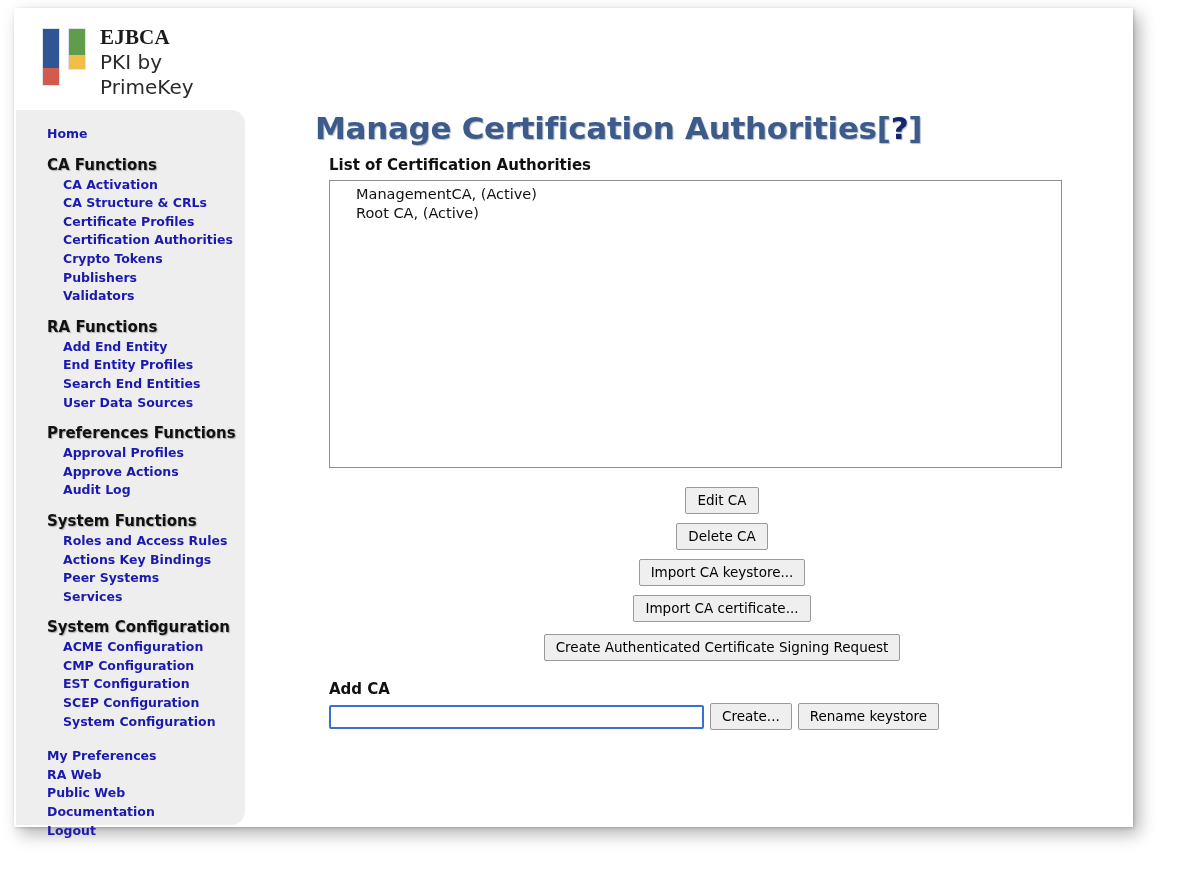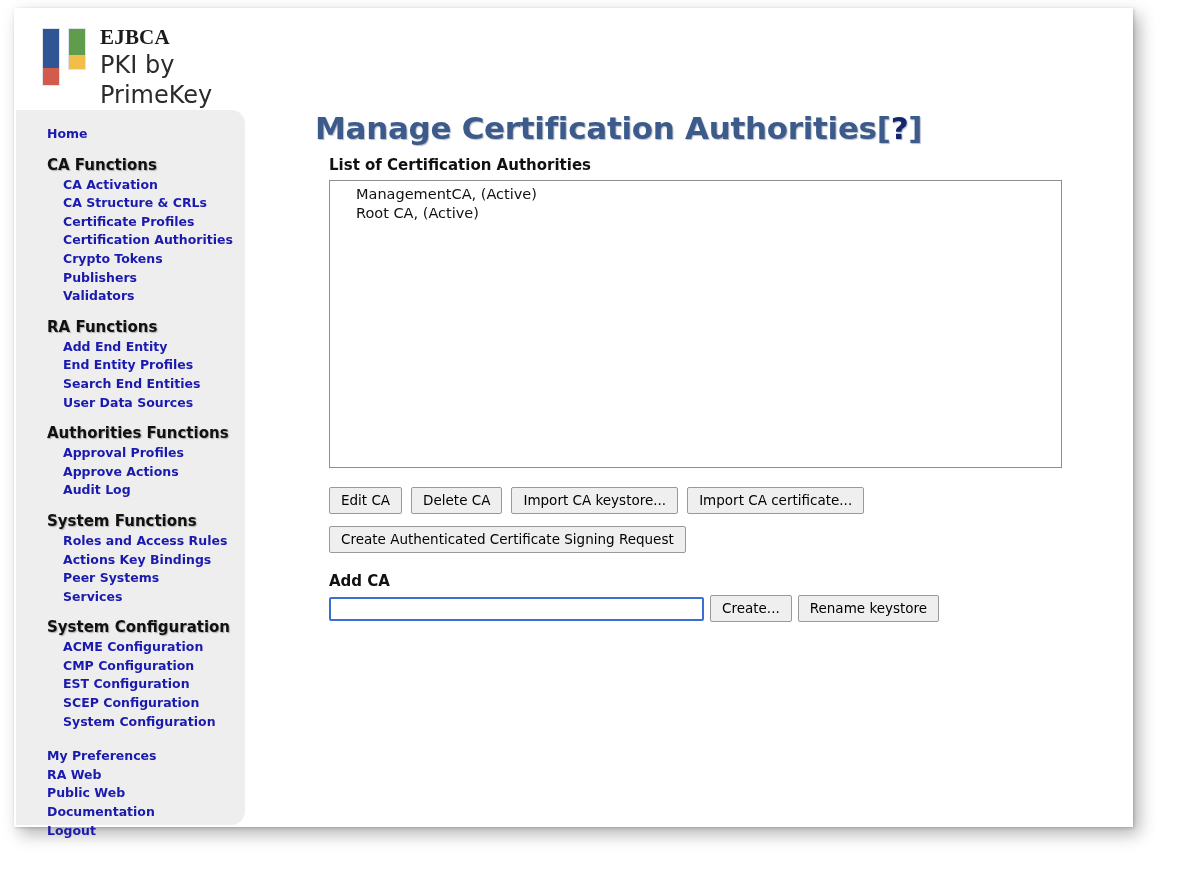--- a/index.html
+++ b/index.html
@@ -60,24 +60,24 @@
   }
   #brand-title {
     font-size: 21px;
     font-weight: bold;
     color: #1b1b1b;
     line-height: 26px;
     letter-spacing: 0.2px;
     font-family: Liberation Serif, serif;
   }
   #brand-sub {
-    font-size: 24px;
+    font-size: 20px;
     font-weight: normal;
     color: #2b2b2b;
-    line-height: 30px;
+    line-height: 25px;
   }
 
   
   #sidebar {
     position: absolute;
     left: 2px;
     top: 102px;
     width: 229px;
     height: 715px;
     background: #eeeeee;
@@ -157,20 +157,21 @@
     white-space: nowrap;
     cursor: pointer;
     margin-left: 20px;
   }
 
   .btn-row {
     margin-left: 14px;
     display: flex;
     gap: 9px;
     align-items: center;
+    flex-direction: column;
   }
   #btn-row-1 { margin-top: 19px; }
   #btn-row-2 { margin-top: 12px; }
 
   .btn {
     font-family: "DejaVu Sans", "Liberation Sans", sans-serif;
     font-size: 13.5px;
     color: #000000;
     background: #efefef;
     border: 1px solid #9a9a9a;
@@ -245,21 +246,21 @@
         <a href="#" class="nav-link nav-child">Crypto Tokens</a>
         <a href="#" class="nav-link nav-child">Publishers</a>
         <a href="#" class="nav-link nav-child">Validators</a>
         <div class="group-gap"></div>
         <div class="nav-header">RA Functions</div>
         <a href="#" class="nav-link nav-child">Add End Entity</a>
         <a href="#" class="nav-link nav-child">End Entity Profiles</a>
         <a href="#" class="nav-link nav-child">Search End Entities</a>
         <a href="#" class="nav-link nav-child">User Data Sources</a>
         <div class="group-gap"></div>
-        <div class="nav-header">Authorities Functions</div>
+        <div class="nav-header">Preferences Functions</div>
         <a href="#" class="nav-link nav-child">Approval Profiles</a>
         <a href="#" class="nav-link nav-child">Approve Actions</a>
         <a href="#" class="nav-link nav-child">Audit Log</a>
         <div class="group-gap"></div>
         <div class="nav-header">System Functions</div>
         <a href="#" class="nav-link nav-child">Roles and Access Rules</a>
         <a href="#" class="nav-link nav-child">Actions Key Bindings</a>
         <a href="#" class="nav-link nav-child">Peer Systems</a>
         <a href="#" class="nav-link nav-child">Services</a>
         <div class="group-gap"></div>

